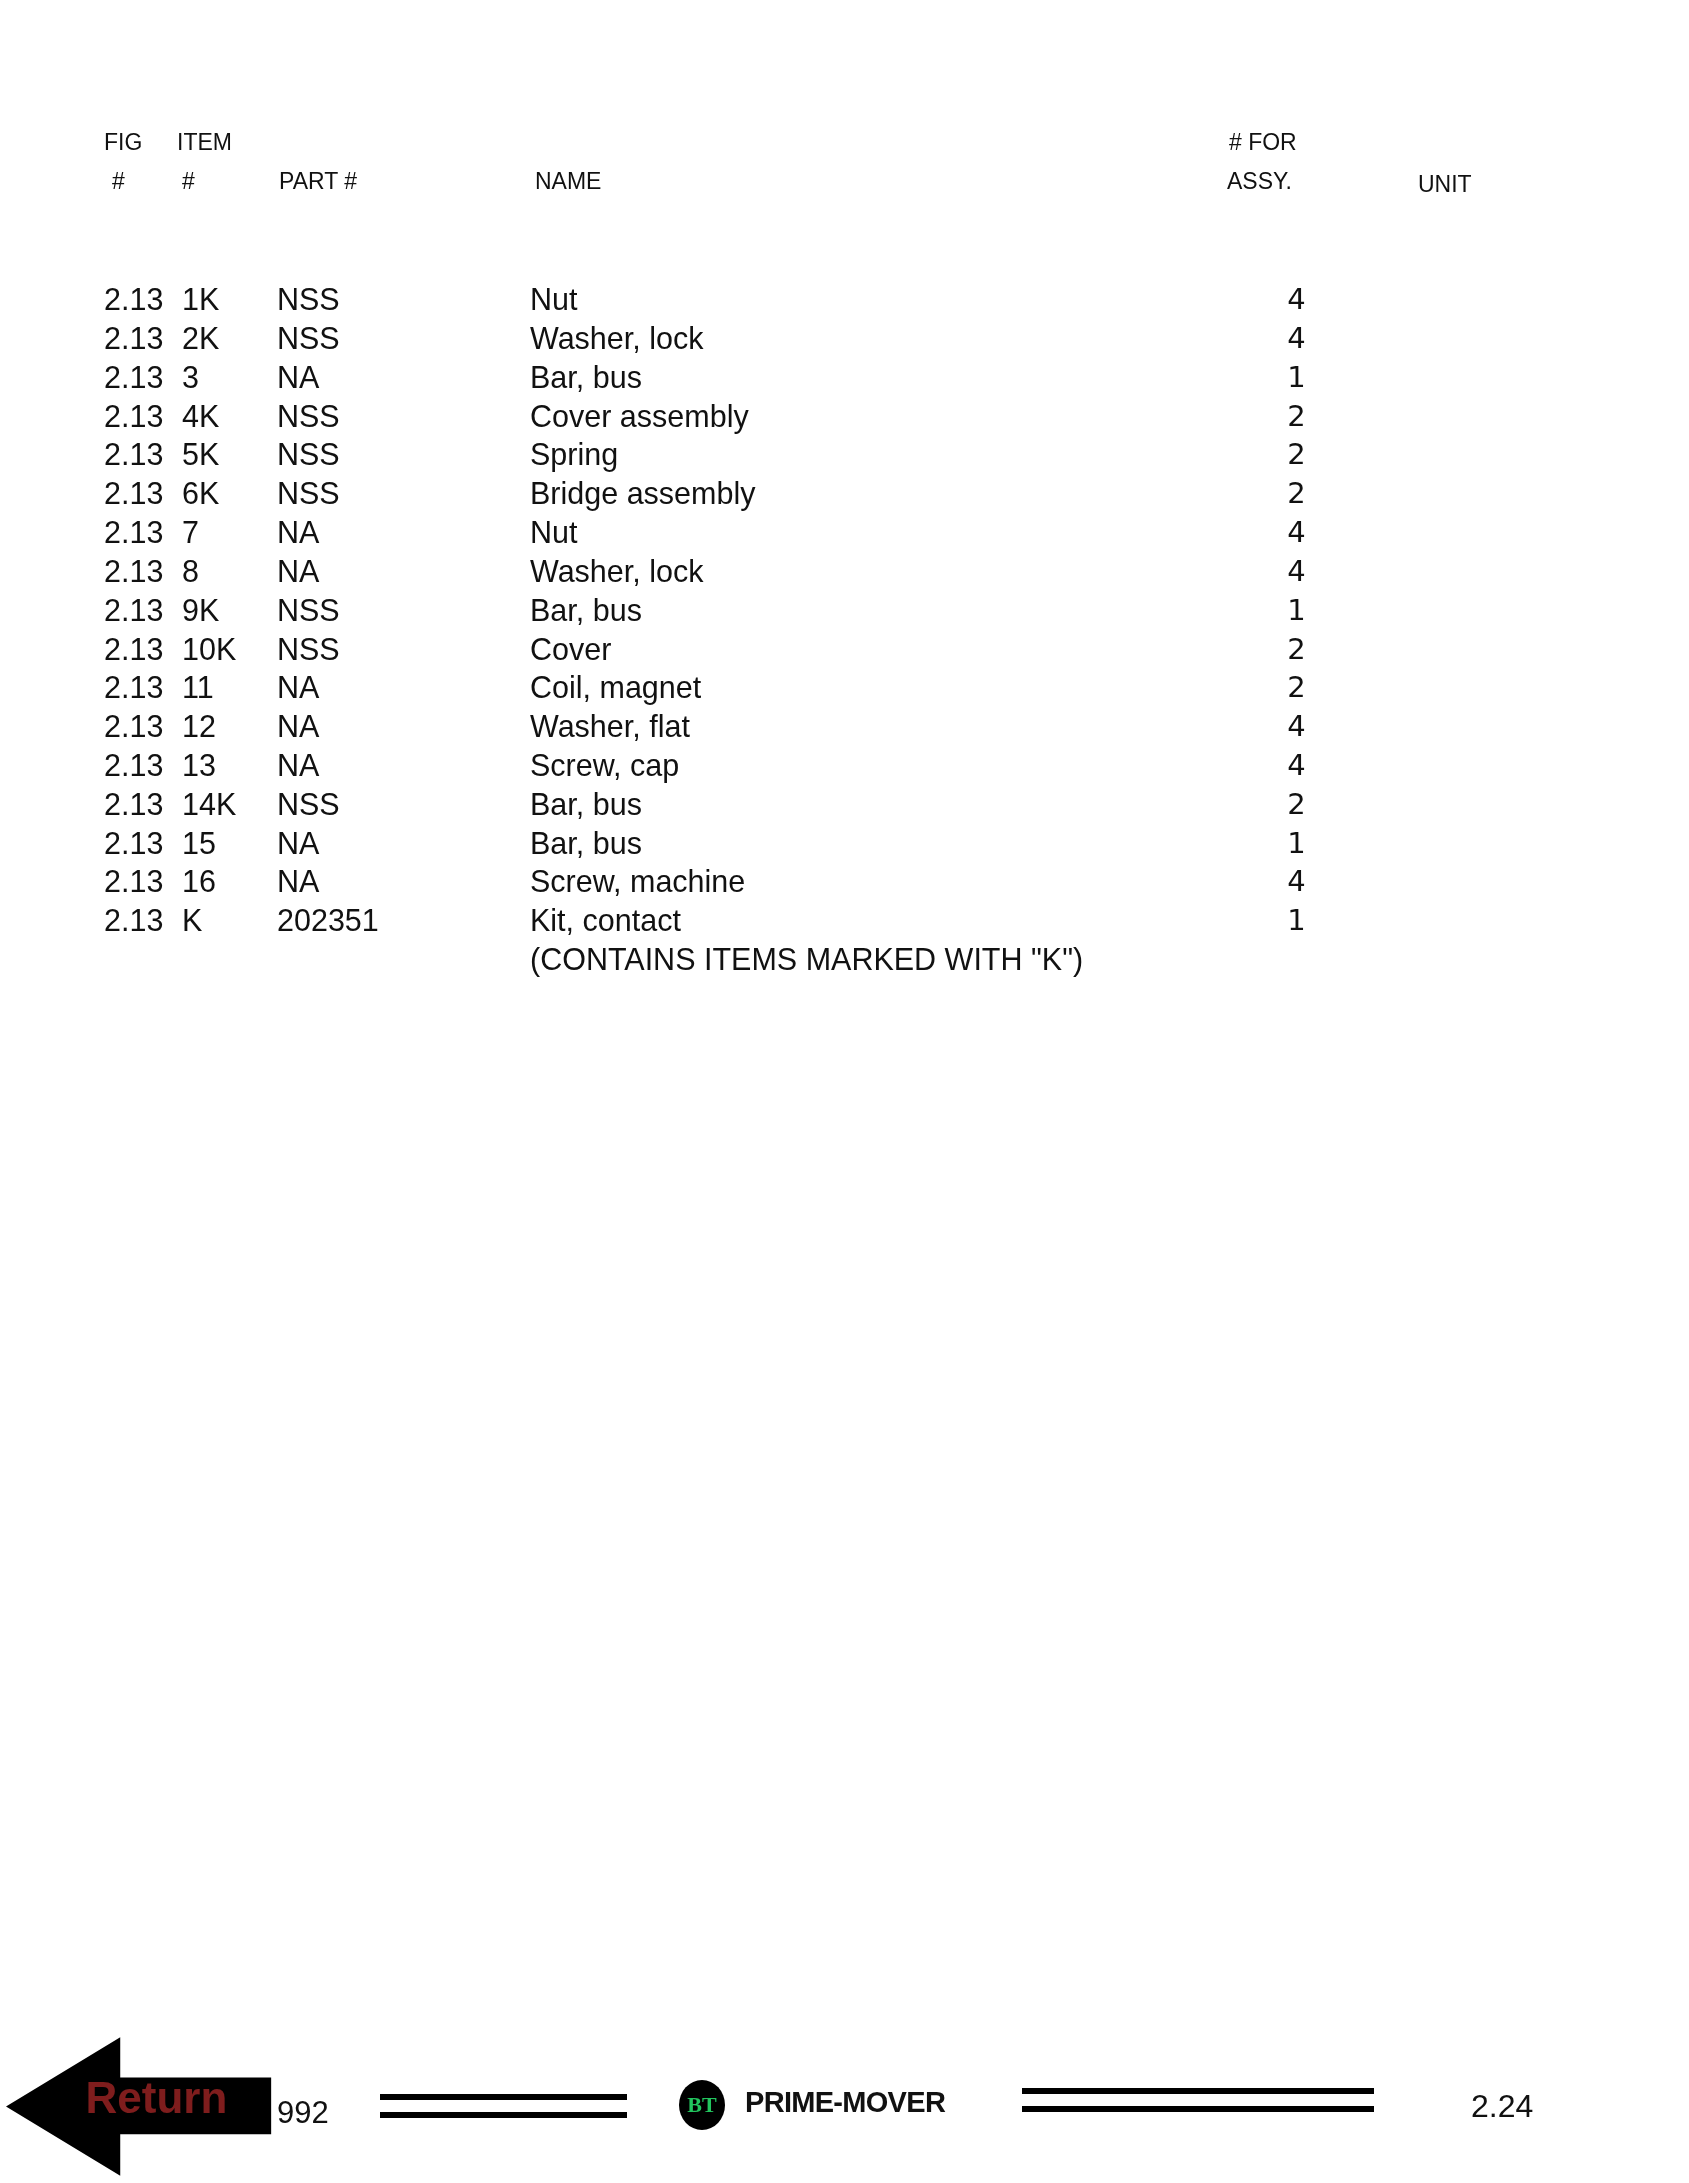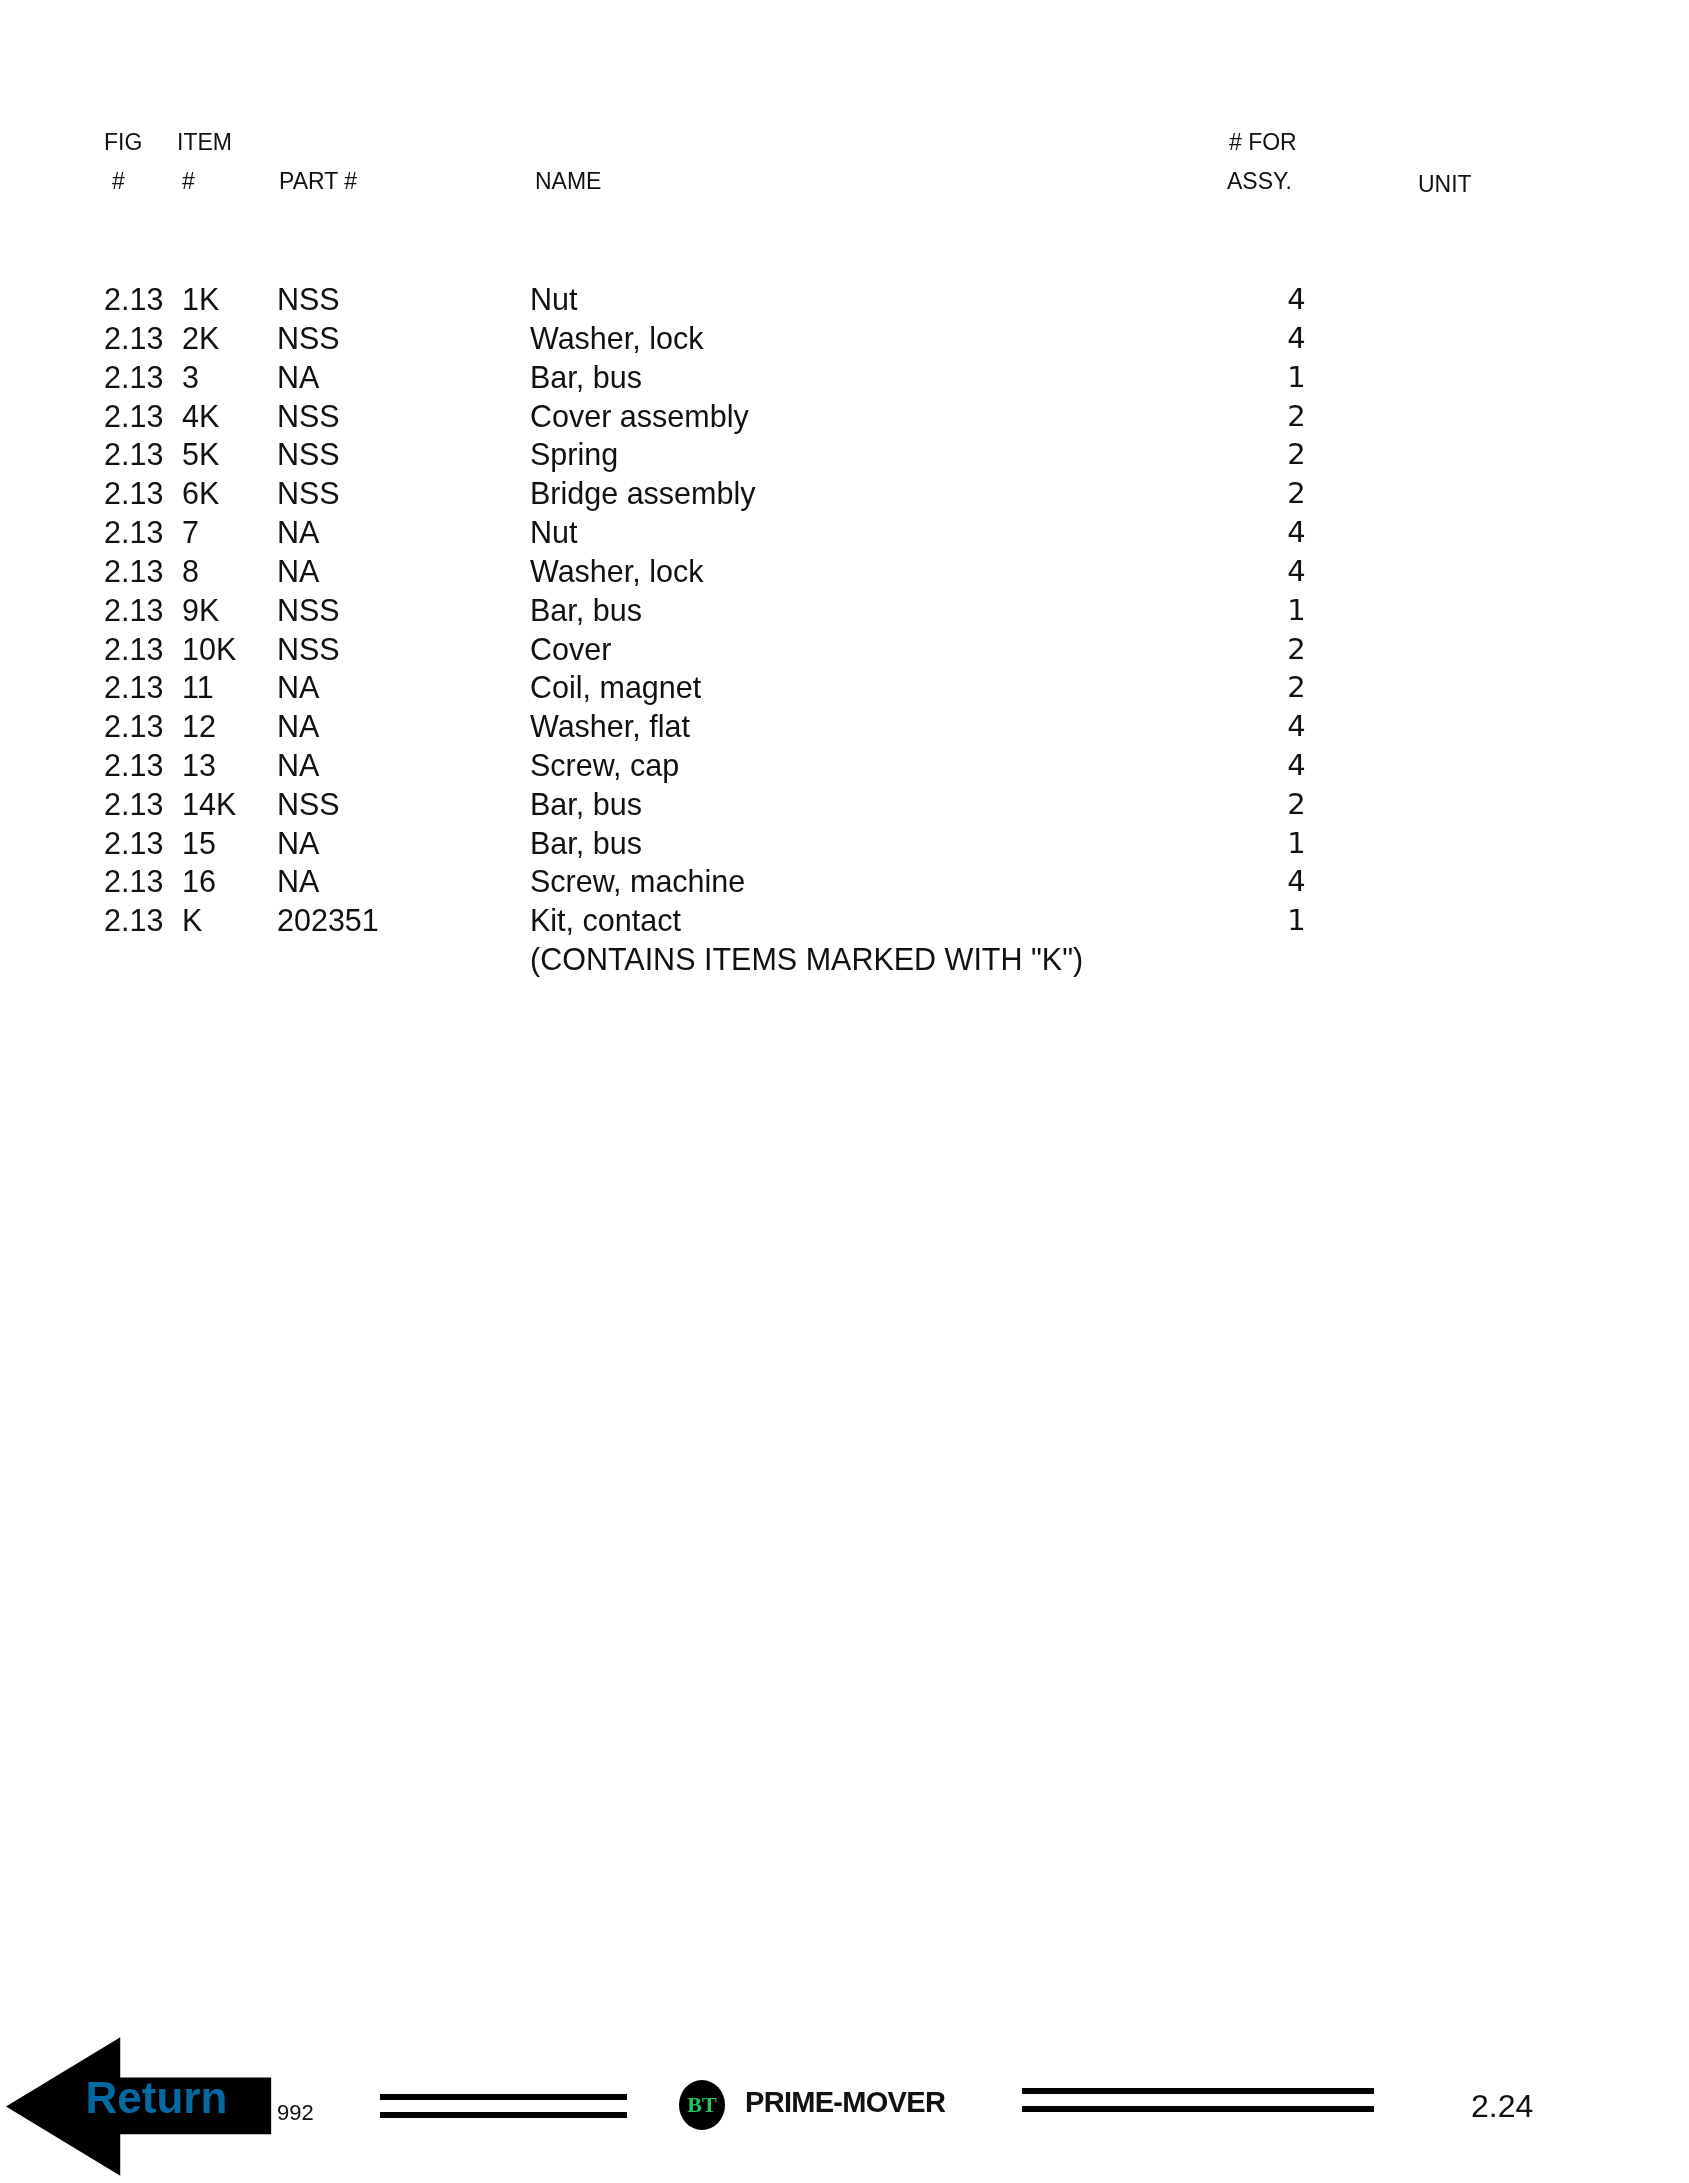--- a/index.html
+++ b/index.html
@@ -9,23 +9,23 @@
   .row { position:absolute; left:0; width:1466px; height:39px; font-size:30.5px; line-height:39px; }
   .c { position:absolute; top:0; white-space:nowrap; }
   .fig { left:104px; }
   .item { left:182px; width:76px; }
   .part { left:277px; }
   .name { left:530px; }
   .qty { left:1262px; width:69px; text-align:center; font-family:"DejaVu Sans", sans-serif; font-size:29px; }
   .note { position:absolute; left:530px; font-size:30.5px; line-height:39px; white-space:nowrap; }
   .return-btn { position:absolute; left:5.5px; top:2037px; width:270px; height:139px; cursor:pointer; }
   .return-btn svg { position:absolute; left:0; top:0; }
-  .return-label { position:absolute; left:80px; top:36px; color:#0369a1; font-weight:bold;
+  .return-label { position:absolute; left:80px; top:36px; color:#7f1d1d; font-weight:bold;
                   font-size:44px; line-height:49px; font-family:"Liberation Sans", sans-serif; }
-  .date { position:absolute; left:277px; top:2095px; font-size:22px; line-height:35px; }
+  .date { position:absolute; left:277px; top:2095px; font-size:31px; line-height:35px; }
   .dbl { position:absolute; height:23.6px; }
   .dbl::before, .dbl::after { content:""; position:absolute; left:0; right:0; height:5.5px; background:#000; }
   .dbl::before { top:0; } .dbl::after { bottom:0; }
   .logo { position:absolute; left:679px; top:2080px; width:46px; height:50px; border-radius:50%;
           background:#000; color:#22c55e; font-family:"Liberation Serif", serif; font-weight:bold;
           font-size:22px; line-height:50px; text-align:center; }
   .brand { position:absolute; left:745px; top:2083px; font-weight:bold; font-size:29px;
            line-height:39px; letter-spacing:-0.7px; font-family:"Liberation Sans", sans-serif; }
   .page { position:absolute; left:1471px; top:2087px; font-size:32px; line-height:39px; }
 </style>

